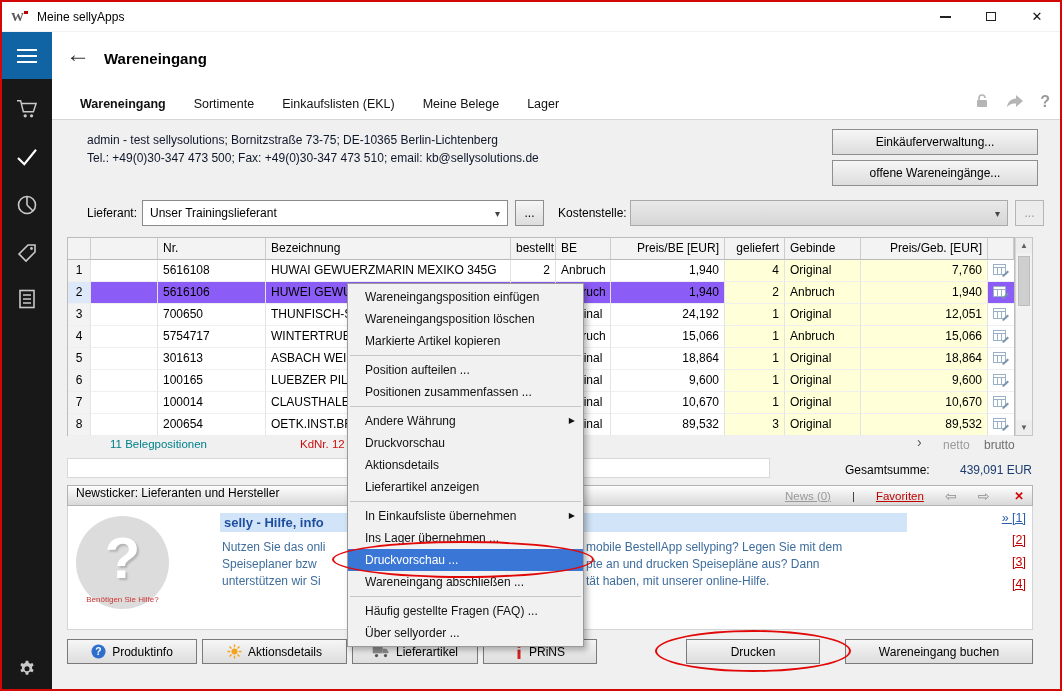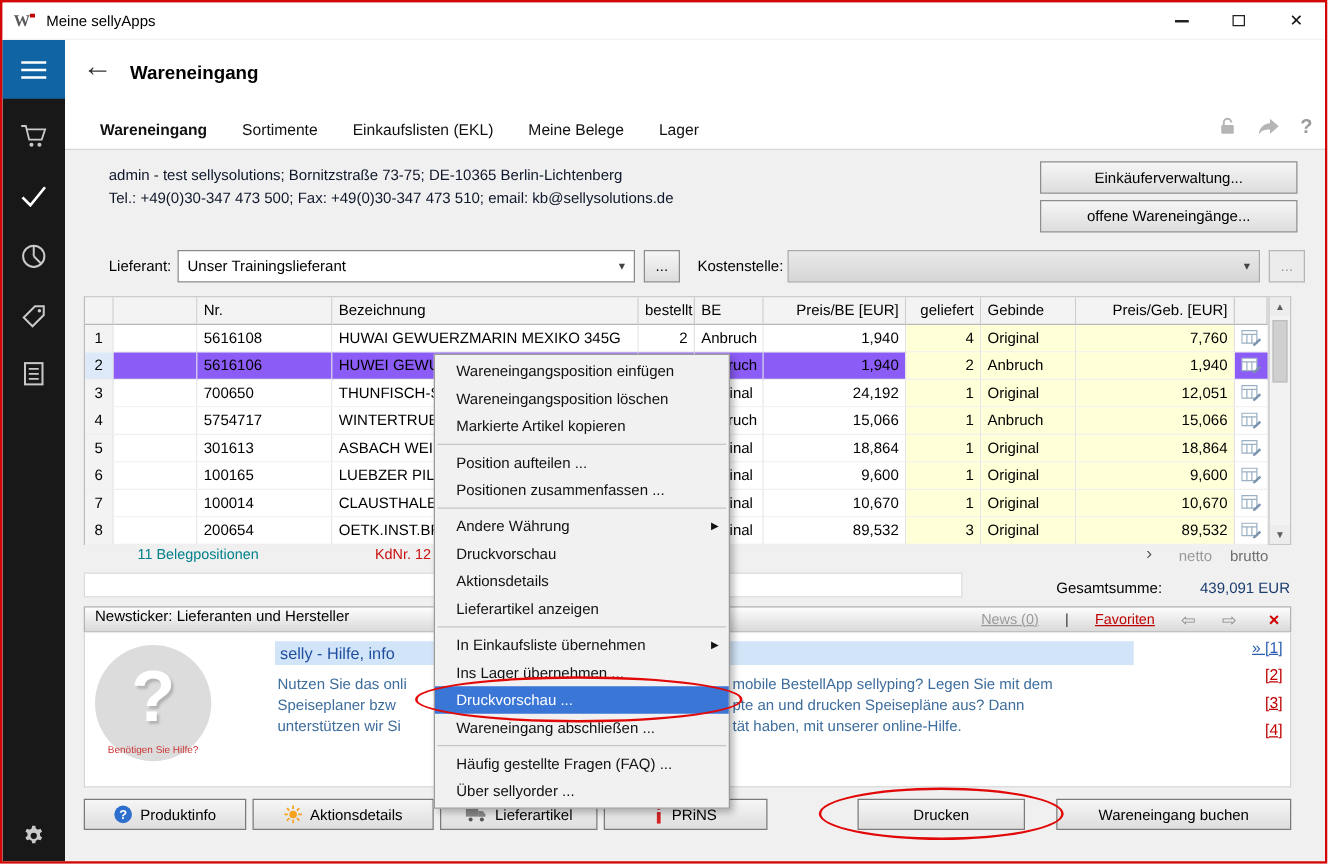--- a/index.html
+++ b/index.html
@@ -66,21 +66,21 @@
   .col-edit{left:920px;width:26px;border-right:none;display:flex;align-items:center;justify-content:center;padding:0}
   .vscroll{position:absolute;left:1013px;top:235px;width:18px;height:199px;background:#f2f2f2;border:1px solid #c5c5c5;border-left:1px solid #d5d5d5}
   .vs-arrow{position:absolute;left:0;width:16px;height:15px;text-align:center;font-size:8px;color:#5e5e5e;line-height:15px;background:#ededed}
   .vs-thumb{position:absolute;left:2px;top:18px;width:12px;height:50px;background:#cfcfcf;border:1px solid #bdbdbd}
 
   
   .newsbar{position:absolute;left:65px;top:483px;width:966px;height:21px;background:linear-gradient(#fdfdfd,#d9d9d9);border:1px solid #b3b3b3;display:flex;padding:0 8px}
   .newsbar .cluster{margin-left:auto;display:flex;align-items:center;gap:21px;font-size:11.5px}
   .newsbox{position:absolute;left:65px;top:504px;width:966px;height:124px;background:#fff;border:1px solid #d4d4d4;border-top:none}
   .hl-band{position:absolute;left:218px;top:511px;width:687px;height:19px;background:#d2e5f8}
-  .headline{position:absolute;left:222px;top:513px;font-size:13px;font-weight:normal;color:#1f4e9e}
+  .headline{position:absolute;left:222px;top:513px;font-size:13px;font-weight:bold;color:#1f4e9e}
   .article{font-size:12px;color:#3e6d9c;white-space:nowrap}
   .pagelinks{position:absolute;left:958px;top:509px;width:66px}
   .pagelink{height:22px;text-align:right;color:#c00000;text-decoration:underline;font-size:12.5px}
   .pagelink.first{color:#2a5db0}
   .circle{position:absolute;left:74px;top:514px;width:93px;height:93px;border-radius:50%;background:#dcdcdc;text-align:center}
   .circle .q{font-size:58px;font-weight:bold;color:#fff;line-height:84px;text-shadow:2px 2px 2px #b3b3b3}
   .circle .cap{position:absolute;left:0;right:0;bottom:5px;font-size:8px;color:#cc3333}
 
   
   .bottom-bar{position:absolute;left:0;top:637px;width:1062px;height:25px}
@@ -452,21 +452,21 @@
         <span class="bicon">
           <svg width="18" height="13" viewBox="0 0 20 14">
             <rect x="0.8" y="1" width="11" height="8" fill="#8a8a8a"></rect>
             <path d="M11.8 4h4l2.4 3v2h-6.4z" fill="#8a8a8a"></path>
             <circle cx="5" cy="11.5" r="1.8" fill="#555"></circle>
             <circle cx="15" cy="11.5" r="1.8" fill="#555"></circle>
           </svg>
         </span>
         <span>Lieferartikel</span>
       </div>
-      <div class="btn bottombtn" style="left: 481px; width: 131px;">
+      <div class="btn bottombtn" style="left: 481px; width: 114px;">
         <span class="bicon">
           <svg width="8" height="15" viewBox="0 0 8 16">
             <circle cx="4" cy="2.2" r="2" fill="#d42222"></circle>
             <rect x="2.4" y="6" width="3.2" height="10" fill="#d42222"></rect>
           </svg>
         </span>
         <span>PRiNS</span>
       </div>
       <div class="btn bottombtn" style="left: 684px; width: 134px;">
         <span>Drucken</span>

